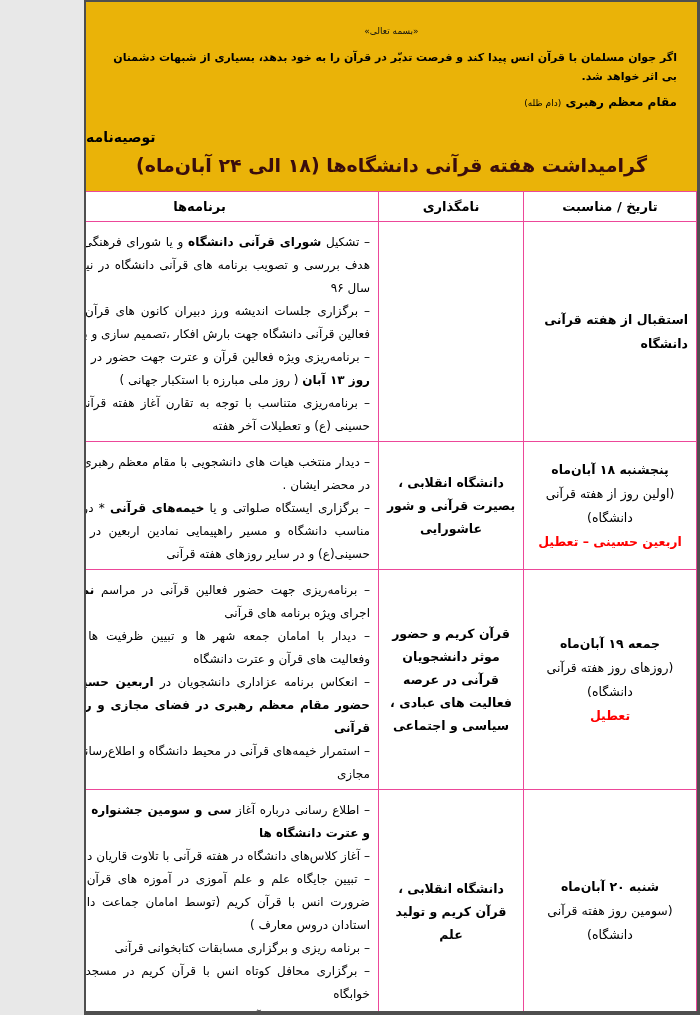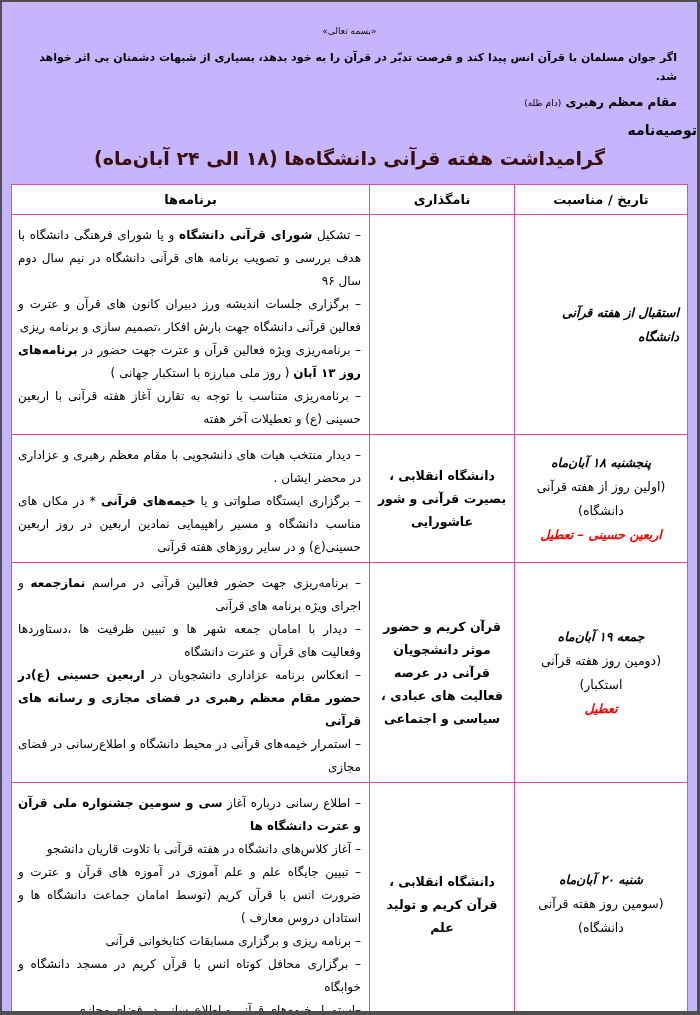--- a/index.html
+++ b/index.html
@@ -1,48 +1,48 @@
 <!DOCTYPE html>
 <html lang="fa" dir="rtl"><head>
 <meta charset="utf-8">
 <style>
   * { margin:0; padding:0; box-sizing:border-box; }
   html,body { background:#e8e8e8; }
   body { width:700px; height:1015px; font-family:"DejaVu Sans", sans-serif; }
   .page {
-    width:700px; height:1015px; background:#c4b5fd;
+    width:616px; height:1015px; background:#eab308;
     border:2px solid #4f4f4f; border-bottom-width:4px; border-right-width:3px;
     direction:rtl; overflow:hidden; position:relative;
   }
   .bismillah { text-align:center; font-size:9px; color:#111; margin-top:24px; }
   .quote {
     font-size:11px; font-weight:bold; color:#000;
     margin:13px 20px 0 20px; text-align:right; line-height:1.7;
   }
   .attribution { font-size:12px; font-weight:bold; color:#000; margin:9px 20px 0 20px; text-align:right; }
   .attribution .honorific { font-size:9px; font-weight:normal; }
-  .subtitle { text-align:right; font-weight:bold; font-size:14px; color:#000; margin-top:13px; }
+  .subtitle { text-align:left; font-weight:bold; font-size:14px; color:#000; margin-top:20px; }
   .doc-title { text-align:center; font-weight:bold; font-size:19px; color:#3a0d0d; margin-top:9px; }
   table.schedule {
     border-collapse:collapse; table-layout:fixed;
     width:676px; margin:15px auto 0 auto; background:#fff;
   }
   th, td { border:1px solid #ec4899; }
   th { font-size:13px; font-weight:bold; text-align:center; height:30px; color:#000; }
   col.c-date { width:173px; }
   col.c-naming { width:145px; }
   col.c-programs { width:358px; }
   td.date-cell { vertical-align:middle; text-align:center; padding:4px 8px; font-size:12.5px; line-height:24px; color:#000; }
   td.date-cell.align-right { text-align:right; }
   td.naming-cell { vertical-align:middle; text-align:center; font-weight:bold; font-size:12.5px; line-height:23px; padding:16px 7px; color:#000; }
   td.programs-cell { vertical-align:top; padding:9px 8px 3px 6px; }
   .program { font-size:12px; line-height:23px; text-align:justify; color:#000; }
   .b { font-weight:bold; }
   .date-line.red { color:#fe0000; font-weight:bold; }
-  .date-line.b { font-weight:bold;font-style:italic; }
+  .date-line.b { font-weight:bold; }
   tbody tr:nth-child(1) td { height:185px; }
   tbody tr:nth-child(2) td { height:117px; }
   tbody tr:nth-child(3) td { height:184px; }
   tbody tr:nth-child(4) td { height:203px; }
   tbody tr:nth-child(5) td { height:72px; }
 </style>
 </head>
 <body>
 
 <div class="page">
@@ -89,21 +89,21 @@
           </td>
           <td class="naming-cell">دانشگاه انقلابی ، بصیرت قرآنی و شور عاشورایی</td>
           <td class="programs-cell">
             <div class="program"><span>– دیدار منتخب هیات های دانشجویی با مقام معظم رهبری و عزاداری در محضر ایشان .</span></div>
             <div class="program"><span>– برگزاری ایستگاه صلواتی و یا </span><span class="b">خیمه‌های قرآنی</span><span> * در مکان های مناسب دانشگاه و مسیر راهپیمایی نمادین اربعین در روز اربعین حسینی(ع) و در سایر روزهای هفته قرآنی</span></div>
           </td>
         </tr>
         <tr>
           <td class="date-cell">
             <div class="date-line b">جمعه ۱۹ آبان‌ماه</div>
-            <div class="date-line">(دومین روز هفته قرآنی استکبار)</div>
+            <div class="date-line">(روزهای روز هفته قرآنی دانشگاه)</div>
             <div class="date-line b red">تعطیل</div>
           </td>
           <td class="naming-cell">قرآن کریم و حضور موثر دانشجویان قرآنی در عرصه فعالیت های عبادی ، سیاسی و اجتماعی</td>
           <td class="programs-cell">
             <div class="program"><span>– برنامه‌ریزی جهت حضور فعالین قرآنی در مراسم </span><span class="b">نمازجمعه</span><span> و اجرای ویژه برنامه های قرآنی</span></div>
             <div class="program"><span>– دیدار با امامان جمعه شهر ها و تبیین ظرفیت ها ،دستاوردها وفعالیت های قرآن و عترت دانشگاه</span></div>
             <div class="program"><span>– انعکاس برنامه عزاداری دانشجویان در </span><span class="b">اربعین حسینی (ع)در حضور مقام معظم رهبری در فضای مجازی و رسانه های قرآنی</span></div>
             <div class="program"><span>– استمرار خیمه‌های قرآنی در محیط دانشگاه و اطلاع‌رسانی در فضای مجازی</span></div>
           </td>
         </tr>

